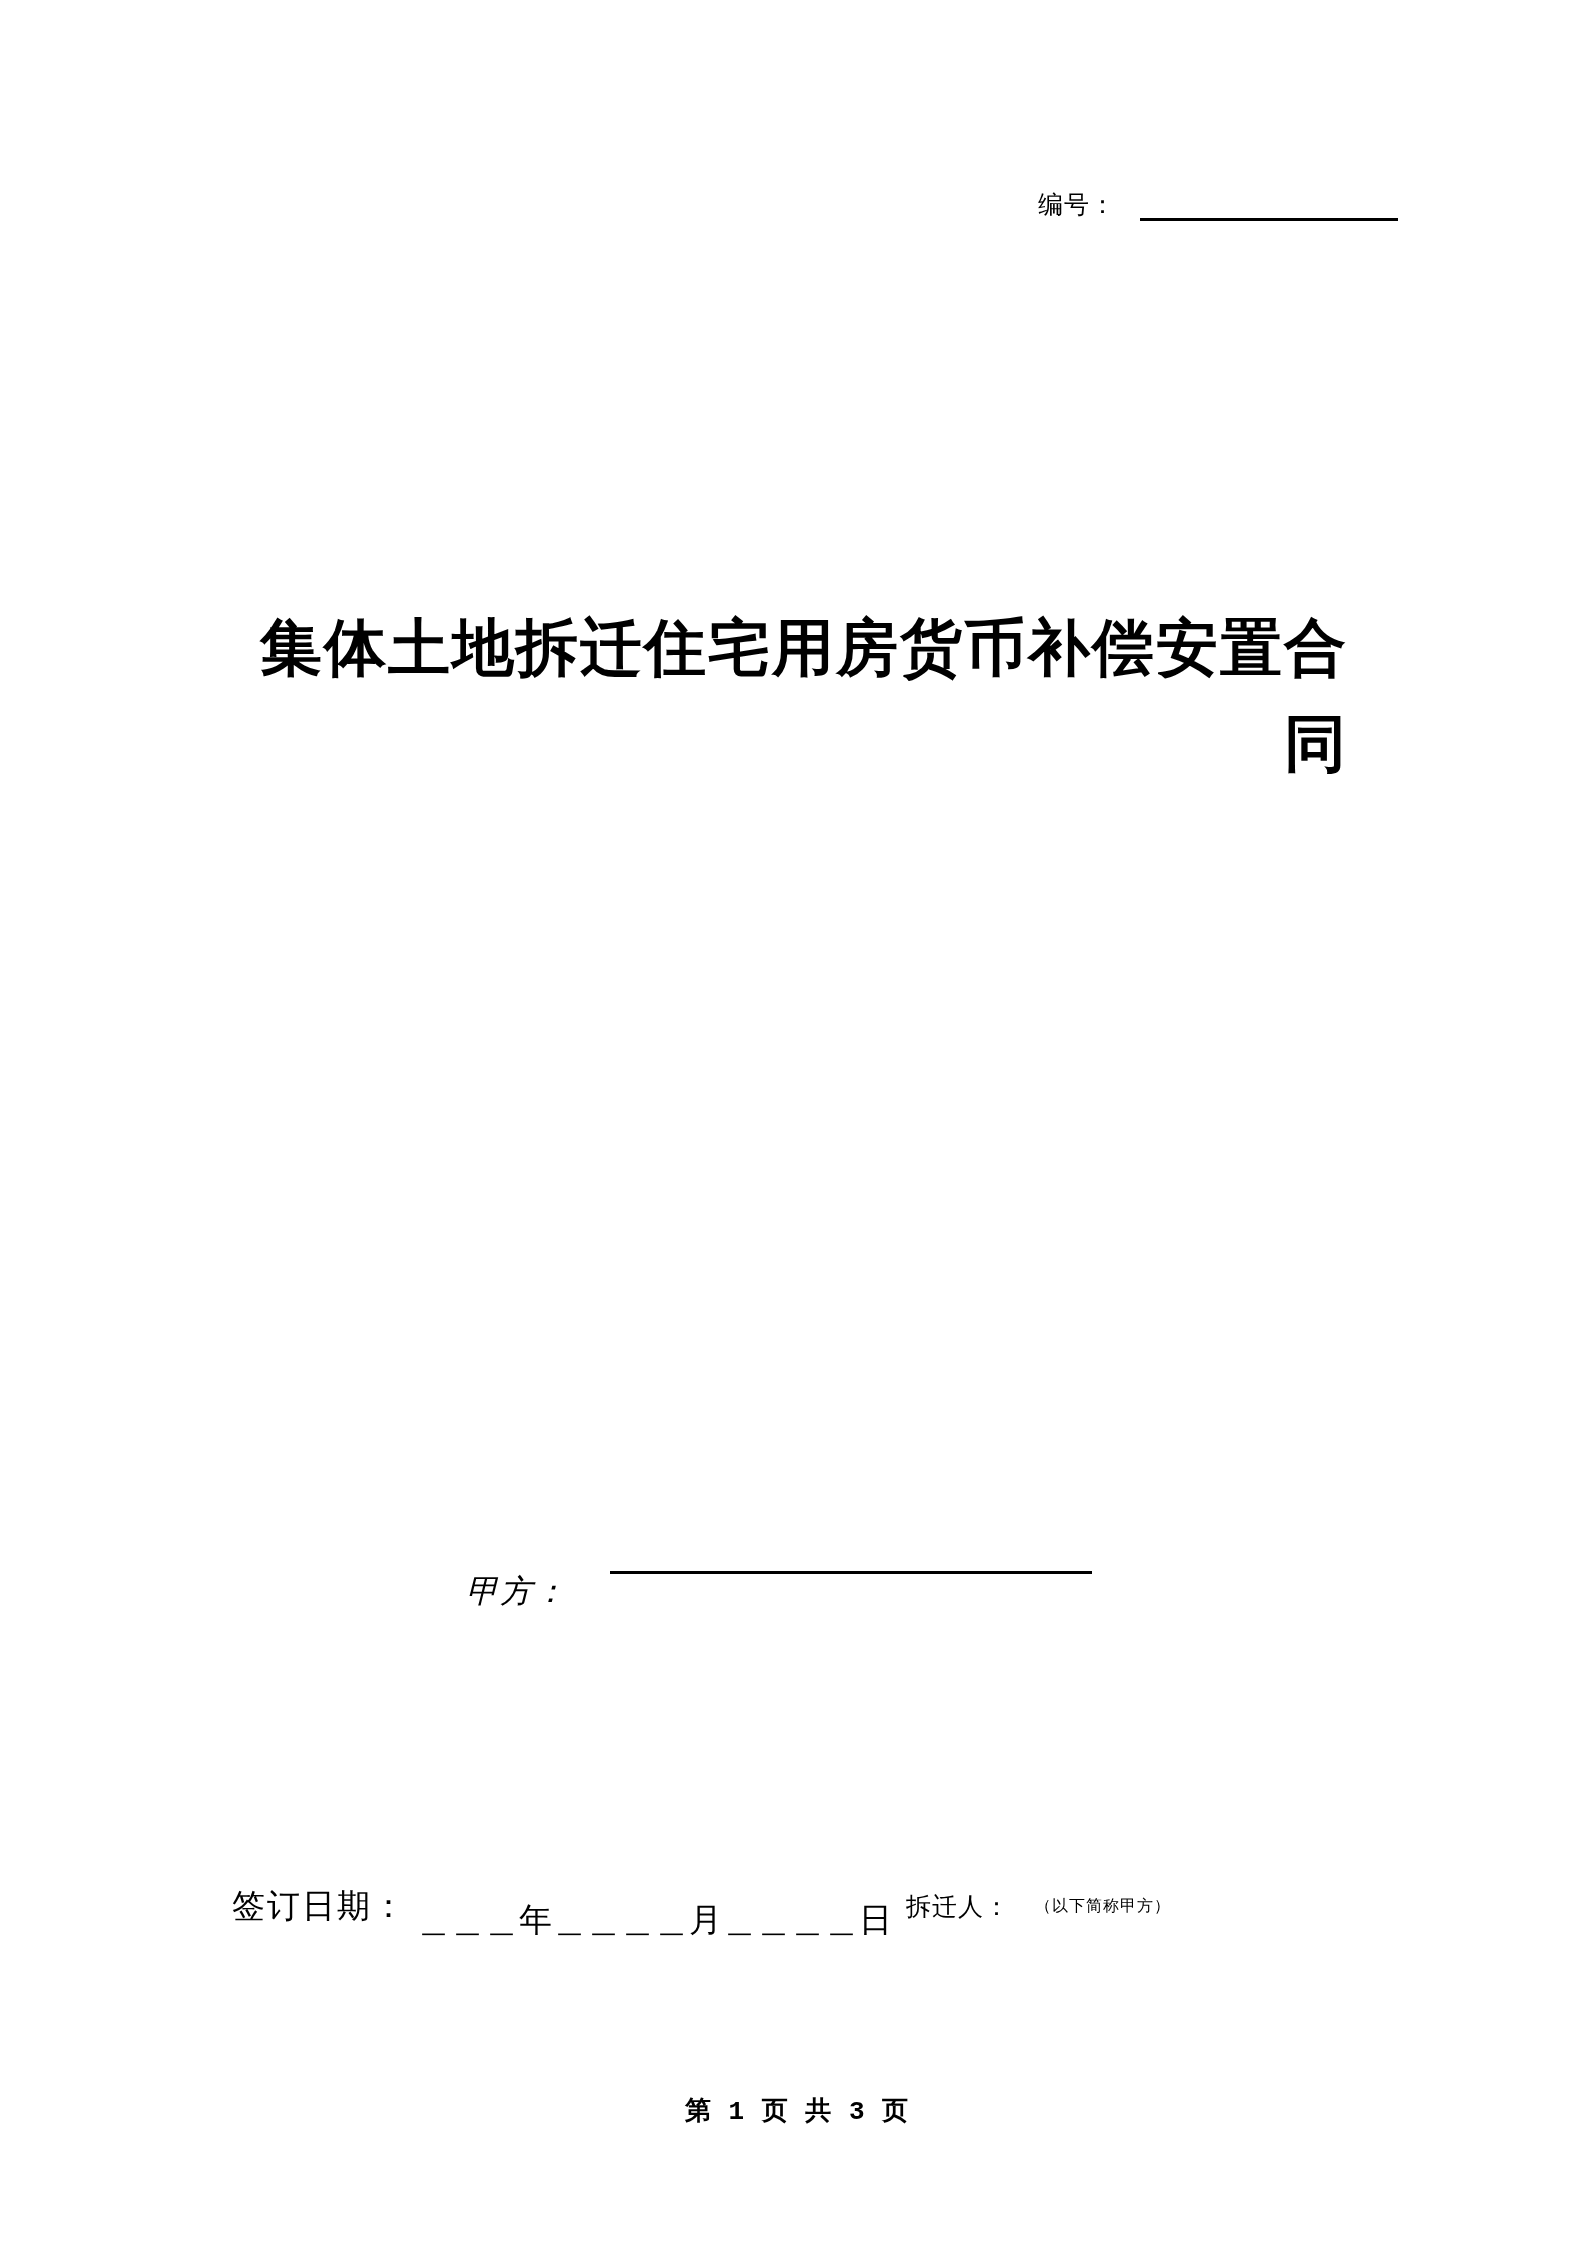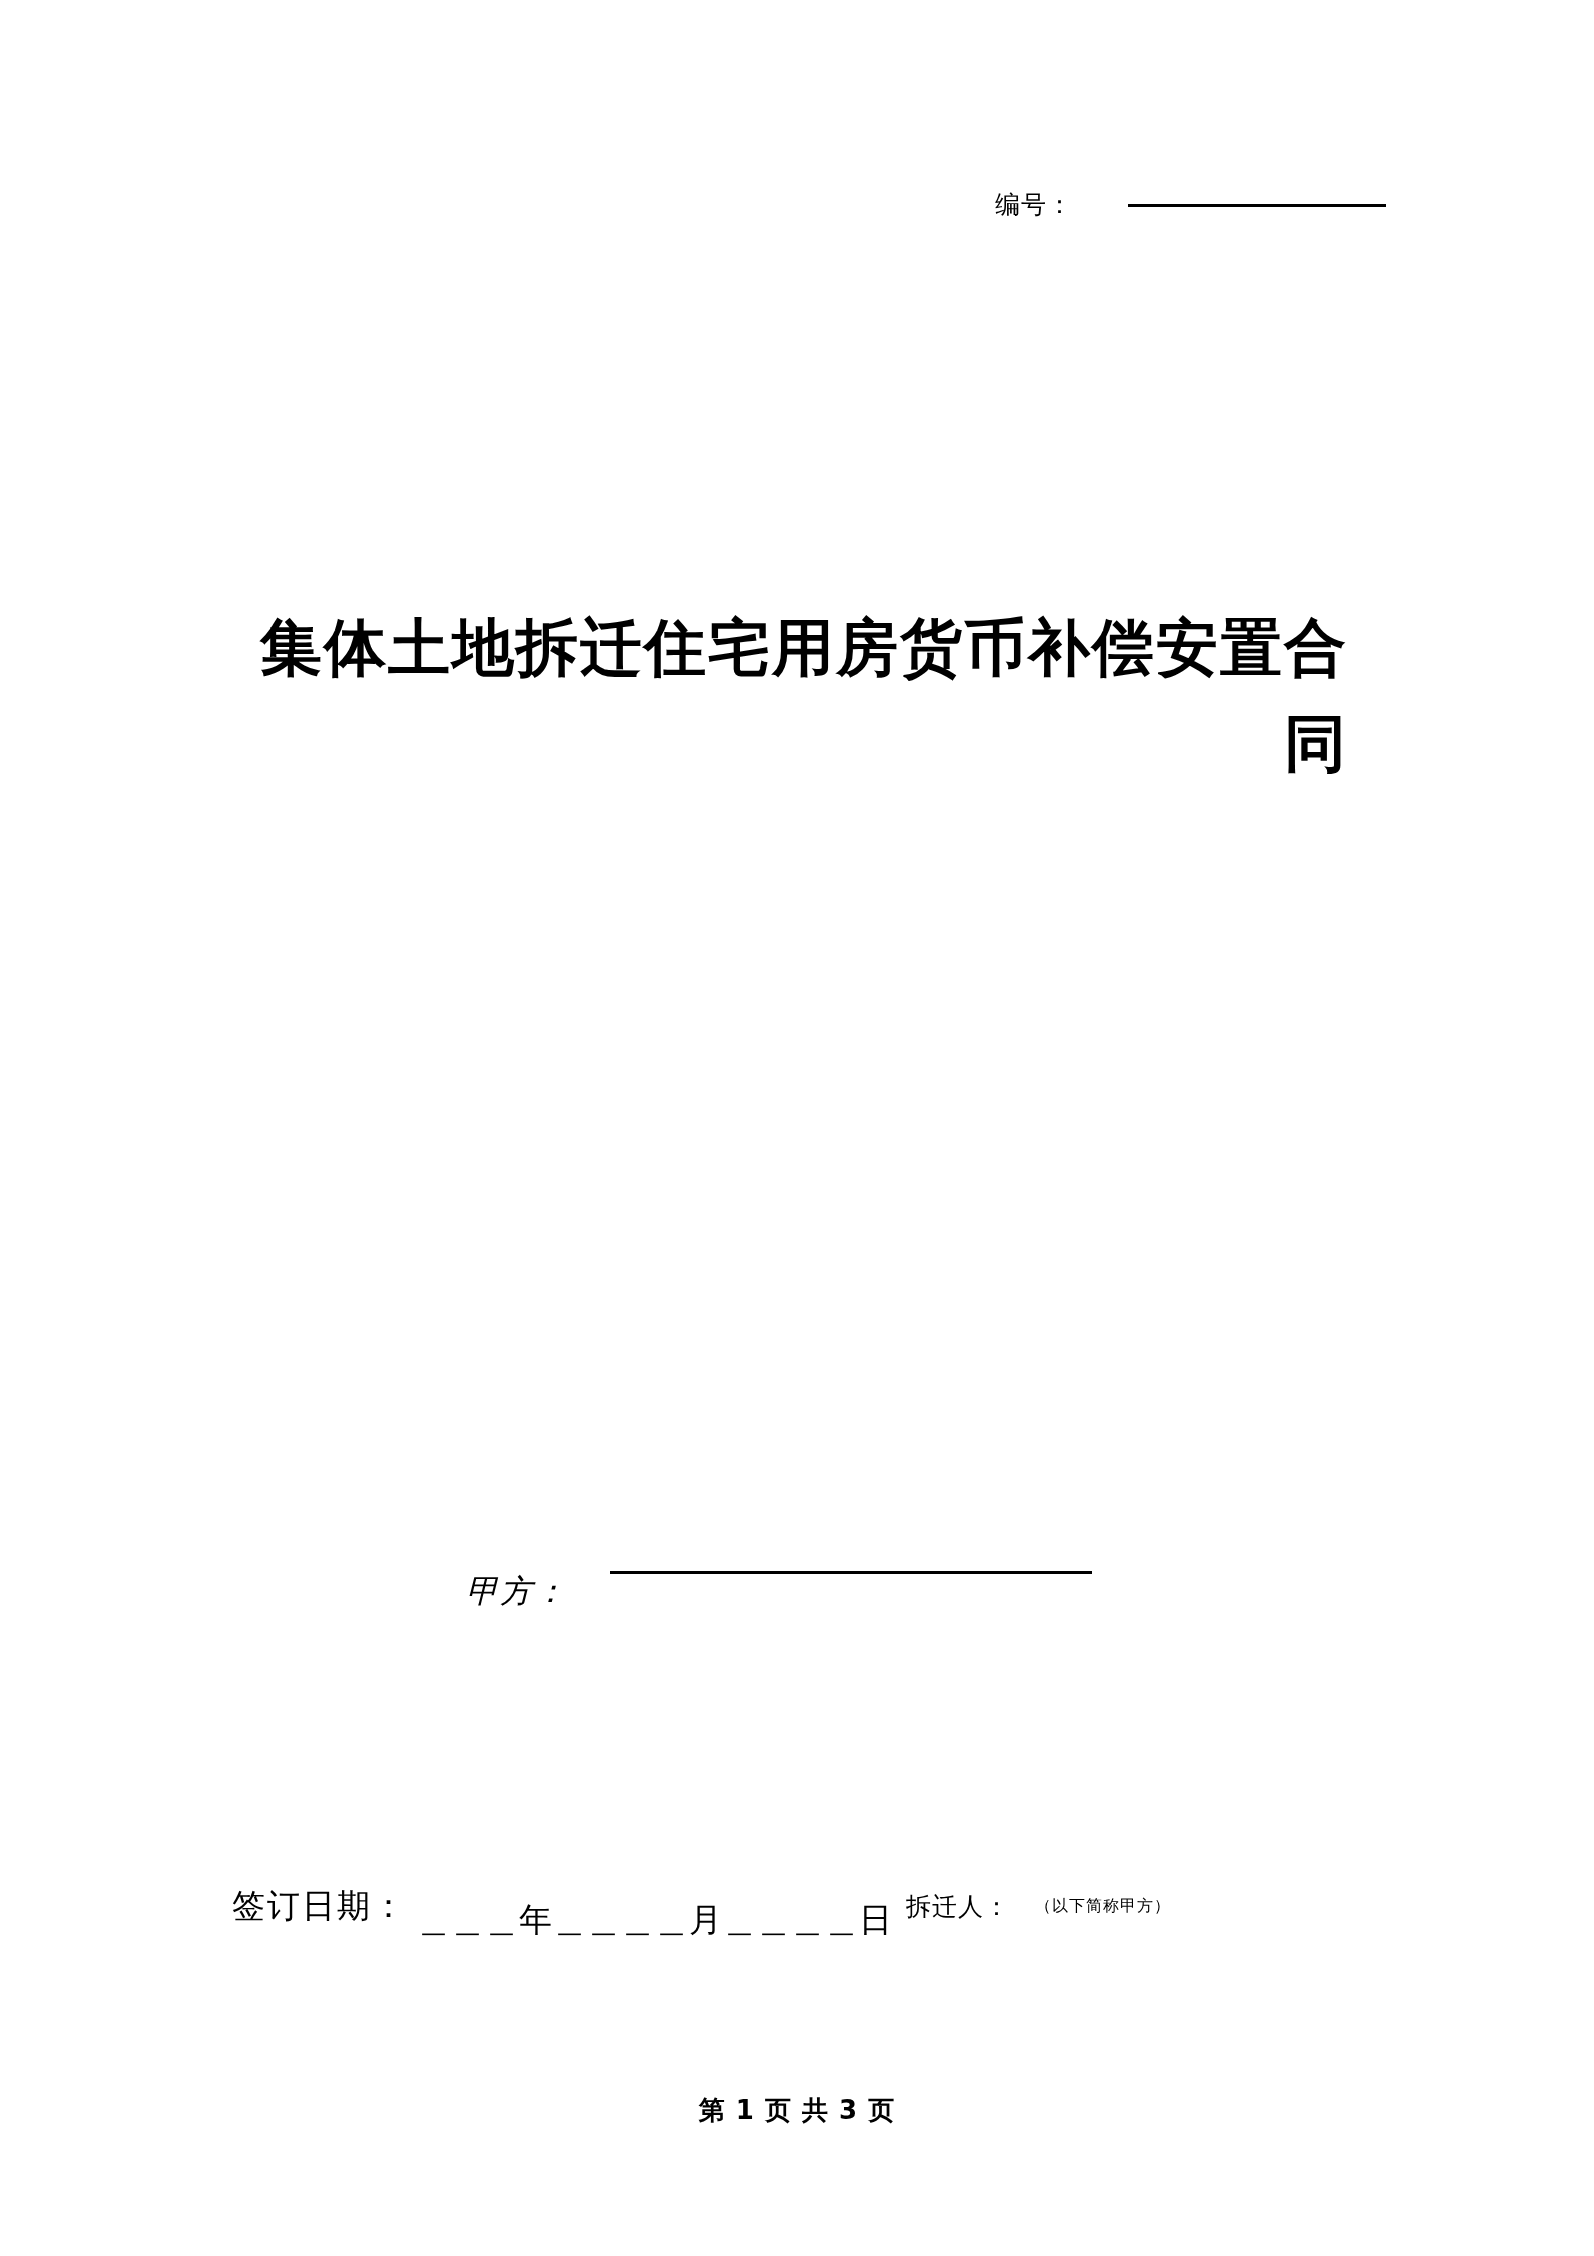--- a/index.html
+++ b/index.html
@@ -17,26 +17,25 @@
     height: 2256px;
     background: #ffffff;
     margin: 0 auto;
     overflow: hidden;
   }
 
   
   .serial-row {
     position: absolute;
     top: 188px;
-    right: 208px;
+    right: 196px;
     display: flex;
-    align-items: center;
+    align-items: flex-end;
     font-size: 25px;
     letter-spacing: 1px;
-    gap: 31px;
   }
   .serial-label {
     font-size: 25px;
   }
   .serial-blank {
     display: inline-block;
     width: 258px;
     margin-left: 24px;
     border-bottom: 3px solid #000;
     height: 1px;
@@ -117,20 +116,21 @@
   
   .footer {
     position: absolute;
     bottom: 128px;
     left: 0;
     width: 100%;
     text-align: center;
     font-size: 26px;
     font-weight: bold;
     letter-spacing: 1px;
+    font-family: Liberation Mono, monospace;
   }
   .footer span { display: inline; }
 </style>
 </head>
 <body>
 
 <div class="page">
 
   <div class="serial-row">
     <span class="serial-label">编号：</span>

